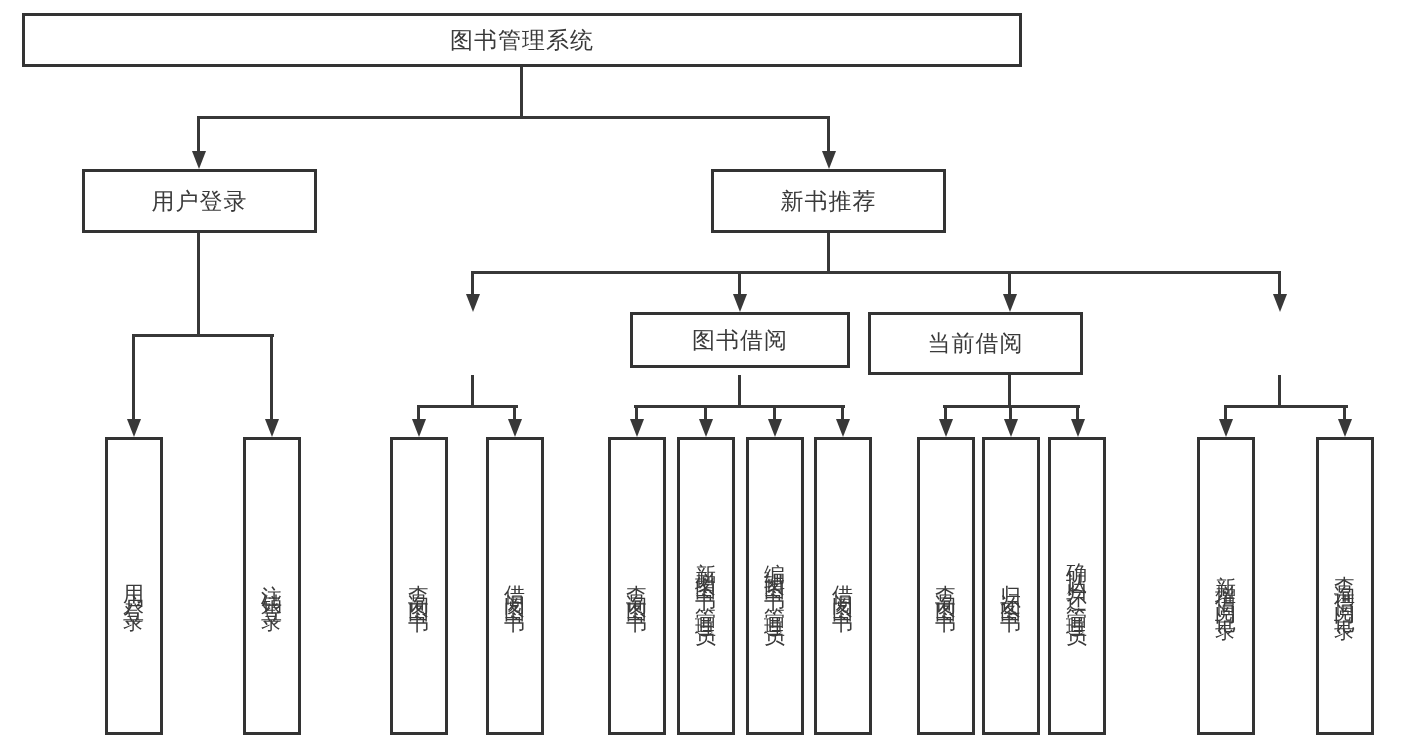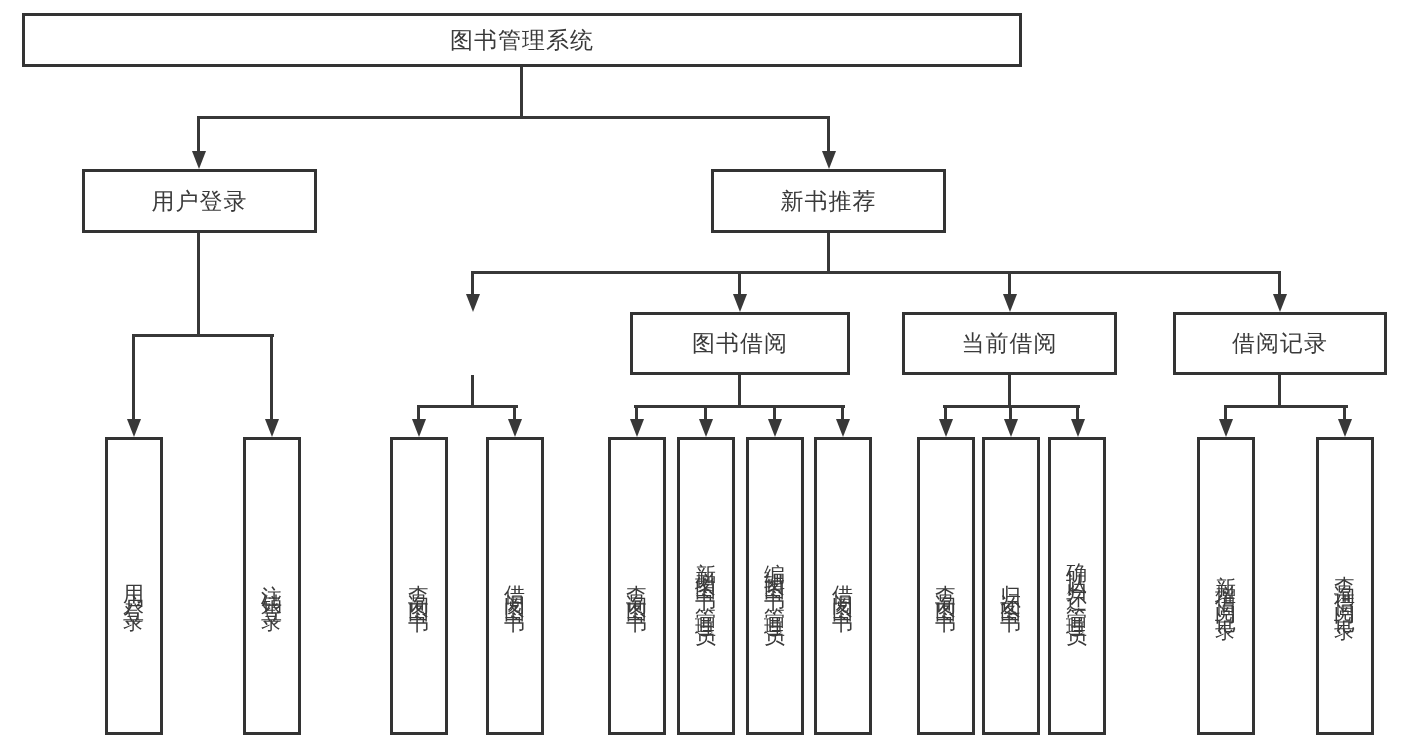--- a/index.html
+++ b/index.html
@@ -21,22 +21,22 @@
     border:3px solid var(--border);background:var(--bg);
     display:flex;align-items:center;justify-content:center;
     text-align:center;
   }
   .h-label{font-size:23px;letter-spacing:1px;}
   
   .b-root{left:22px;top:13px;width:1000px;height:54px;}
   .b-user{left:82px;top:169px;width:235px;height:64px;}
   .b-mgmt{left:711px;top:169px;width:235px;height:64px;}
   .b-l3a{left:363px;top:312px;width:220px;height:63px;}
-  .b-l3b{left:630px;top:312px;width:220px;height:63px;}
-  .b-l3c{left:902px;top:312px;width:215px;height:63px;}
+  .b-l3b{left:630px;top:312px;width:220px;height:56px;}
+  .b-l3c{left:868px;top:312px;width:215px;height:63px;}
   .b-l3d{left:1173px;top:312px;width:214px;height:63px;}
   
   .leaf{
     top:437px;width:58px;height:298px;
     writing-mode:vertical-rl;text-orientation:mixed;
     font-size:21px;letter-spacing:9px;line-height:1;
   }
   .lf1{left:105px;} .lf2{left:243px;}
   .lf3{left:390px;} .lf4{left:486px;}
   .lf5{left:608px;} .lf6{left:677px;} .lf7{left:746px;} .lf8{left:814px;}
@@ -88,21 +88,20 @@
   <div class="ah" style="left:466px;top:294px;"></div>
   <div class="vl" style="left:738px;top:271px;height:24px;"></div>
   <div class="ah" style="left:733px;top:294px;"></div>
   <div class="vl" style="left:1008px;top:271px;height:24px;"></div>
   <div class="ah" style="left:1003px;top:294px;"></div>
   <div class="vl" style="left:1278px;top:271px;height:24px;"></div>
   <div class="ah" style="left:1273px;top:294px;"></div>
 
   <div class="box b-l3b h-label">图书借阅</div>
   <div class="box b-l3c h-label">当前借阅</div>
-  <div class="box b-l3d h-label">借阅记录</div>
 
   <div class="vl" style="left:471px;top:375px;height:33px;"></div>
   <div class="hl" style="left:417px;top:405px;width:101px;"></div>
   <div class="vl" style="left:738px;top:375px;height:33px;"></div>
   <div class="hl" style="left:634px;top:405px;width:211px;"></div>
   <div class="vl" style="left:1008px;top:375px;height:33px;"></div>
   <div class="hl" style="left:943px;top:405px;width:137px;"></div>
   <div class="vl" style="left:1278px;top:375px;height:33px;"></div>
   <div class="hl" style="left:1224px;top:405px;width:124px;"></div>
 

